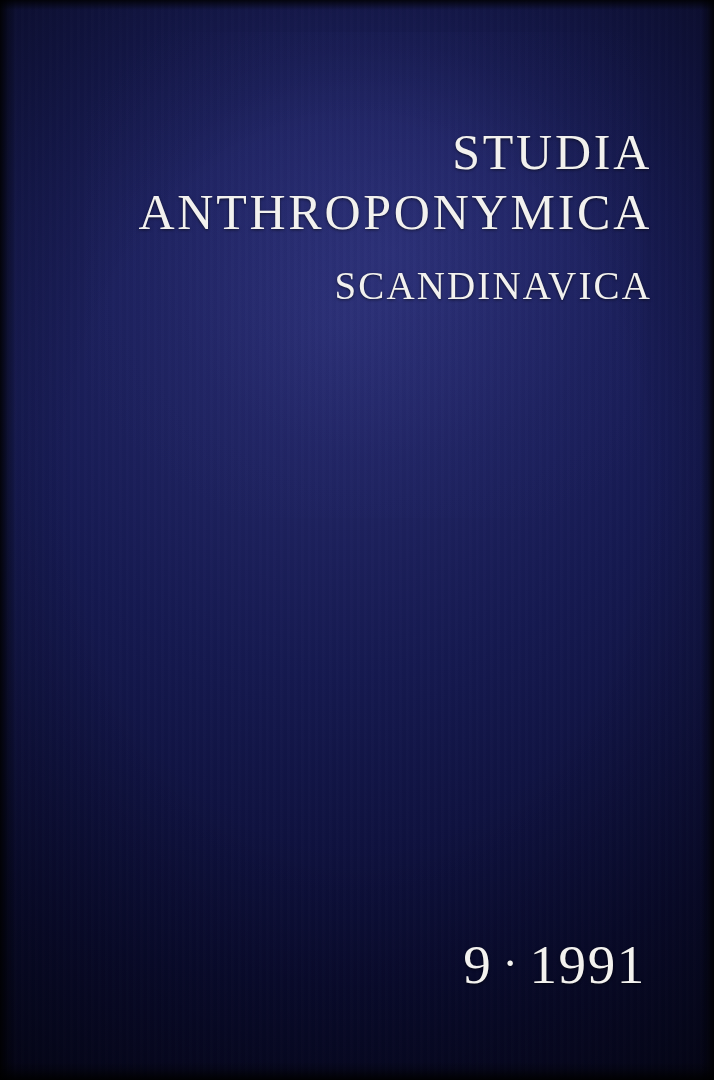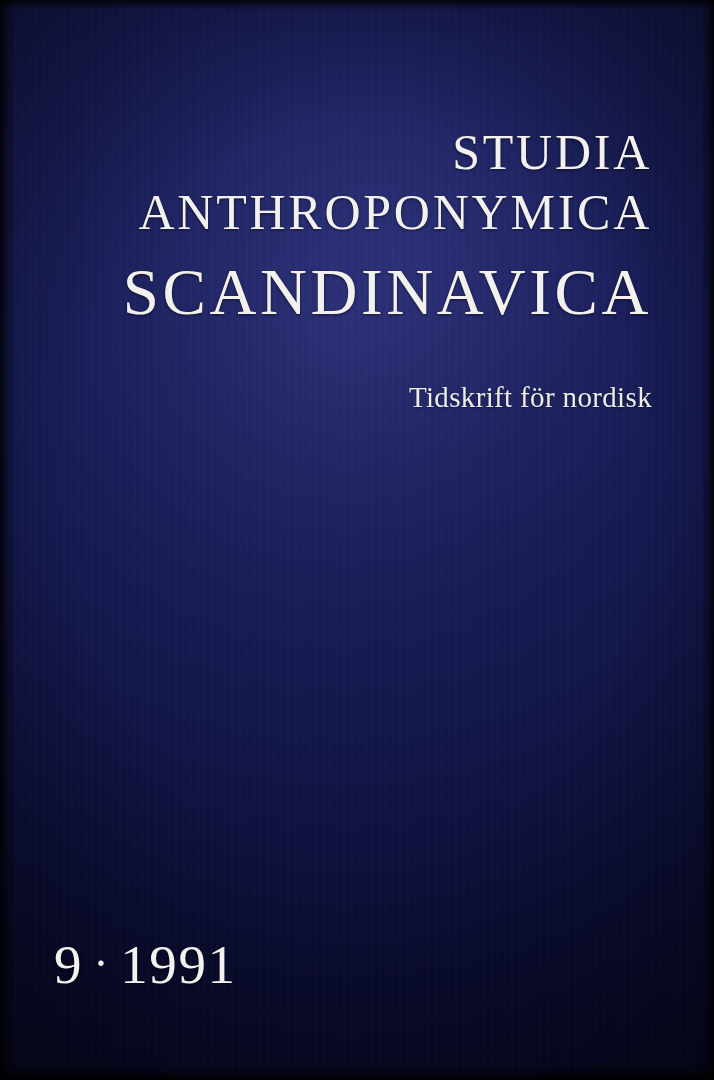--- a/index.html
+++ b/index.html
@@ -81,60 +81,61 @@
     height: 45%;
     background: radial-gradient(ellipse at 55% 45%, rgba(60,66,150,0.35) 0%, rgba(40,46,120,0.12) 55%, rgba(0,0,0,0) 80%);
     pointer-events: none;
   }
 
   .content {
     position: relative;
     z-index: 3;
     height: 100%;
     box-sizing: border-box;
-    padding: 0 62px 0 54px;
+    padding: 0 62px 0 72px;
     display: flex;
     flex-direction: column;
   }
 
   .title-block {
     margin-top: 124px;
     text-align: right;
   }
   .title-line {
     color: #f2f1ee;
     font-family: "Liberation Serif", serif;
     font-weight: 400;
     letter-spacing: 0.055em;
     line-height: 1.12;
     text-shadow: 0 1px 3px rgba(0,0,0,0.55);
     white-space: nowrap;
   }
   .title-line-1 { font-size: 50px; }
   .title-line-2 { font-size: 50px; margin-top: 4px; }
-  .title-line-3 { font-size: 65px; margin-top: 16px; }
+  .title-line-3 { font-size: 39px; margin-top: 24px; }
 
   .subtitle-block {
     margin-top: 48px;
     text-align: right;
   }
   .subtitle-line {
     color: #eeedea;
     font-family: "Liberation Serif", serif;
     font-size: 29px;
     font-weight: 400;
     letter-spacing: 0.012em;
     line-height: 1.4;
     text-shadow: 0 1px 2px rgba(0,0,0,0.5);
     white-space: nowrap;
   }
 
   .spacer { flex: 1 1 auto; }
 
   .issue-block {
+    text-align: right;
     margin-bottom: 84px;
     padding-right: 6px;
     margin-top: 12px;
   }
   .issue-line {
     color: #f3f2ef;
     font-family: "Liberation Serif", serif;
     font-size: 55px;
     letter-spacing: 0.03em;
     text-shadow: 0 1px 3px rgba(0,0,0,0.55);
@@ -160,21 +161,20 @@
 
   <div class="content">
 
     <div class="title-block">
       <div class="title-line title-line-1">STUDIA</div>
       <div class="title-line title-line-2">ANTHROPONYMICA</div>
       <div class="title-line title-line-3">SCANDINAVICA</div>
     </div>
 
     <div class="subtitle-block">
-      <div class="subtitle-line">Tidskrift för nordisk</div>
     </div>
 
     <div class="spacer"></div>
 
     <div class="issue-block">
       <div class="issue-line">
         <span>9</span><span class="issue-sep">·</span><span>1991</span>
       </div>
     </div>
 

